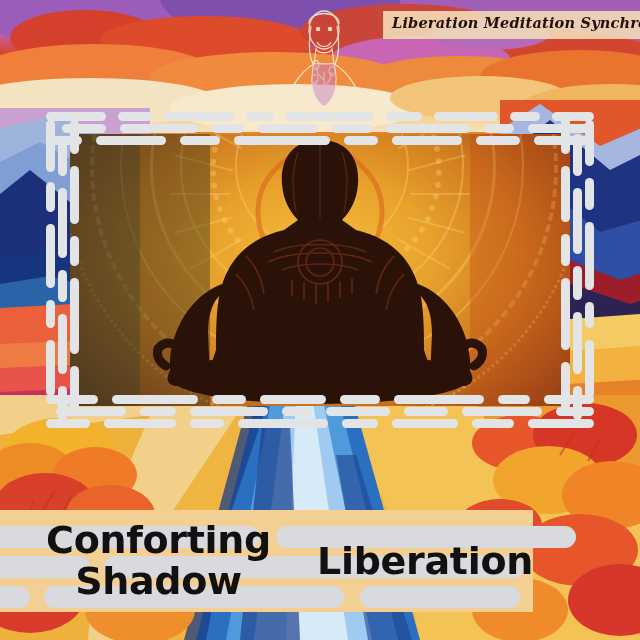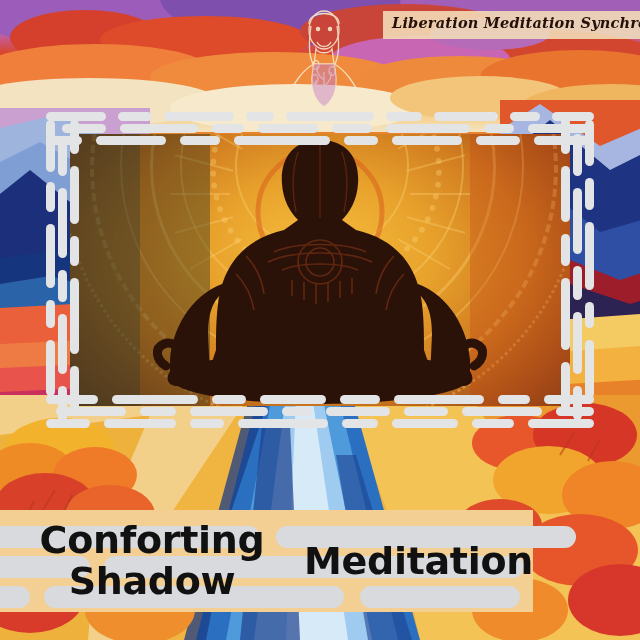--- a/index.html
+++ b/index.html
@@ -373,16 +373,16 @@
     <div class="tbar" style="left:276px;top:526px;width:300px;height:22px;"></div>
     <div class="tbar" style="left:-40px;top:556px;width:130px;height:22px;"></div>
     <div class="tbar" style="left:104px;top:556px;width:420px;height:22px;"></div>
     <div class="tbar" style="left:-40px;top:586px;width:70px;height:22px;"></div>
     <div class="tbar" style="left:44px;top:586px;width:300px;height:22px;"></div>
     <div class="tbar" style="left:360px;top:586px;width:160px;height:22px;"></div>
   </div>
   <div class="titleband" style="background:transparent;"></div>
   <div class="title">
     <div>Conforting Shadow</div>
-    <div>Meditation</div>
+    <div>Liberation</div>
   </div>
 
 </div>
 
 </body></html>

